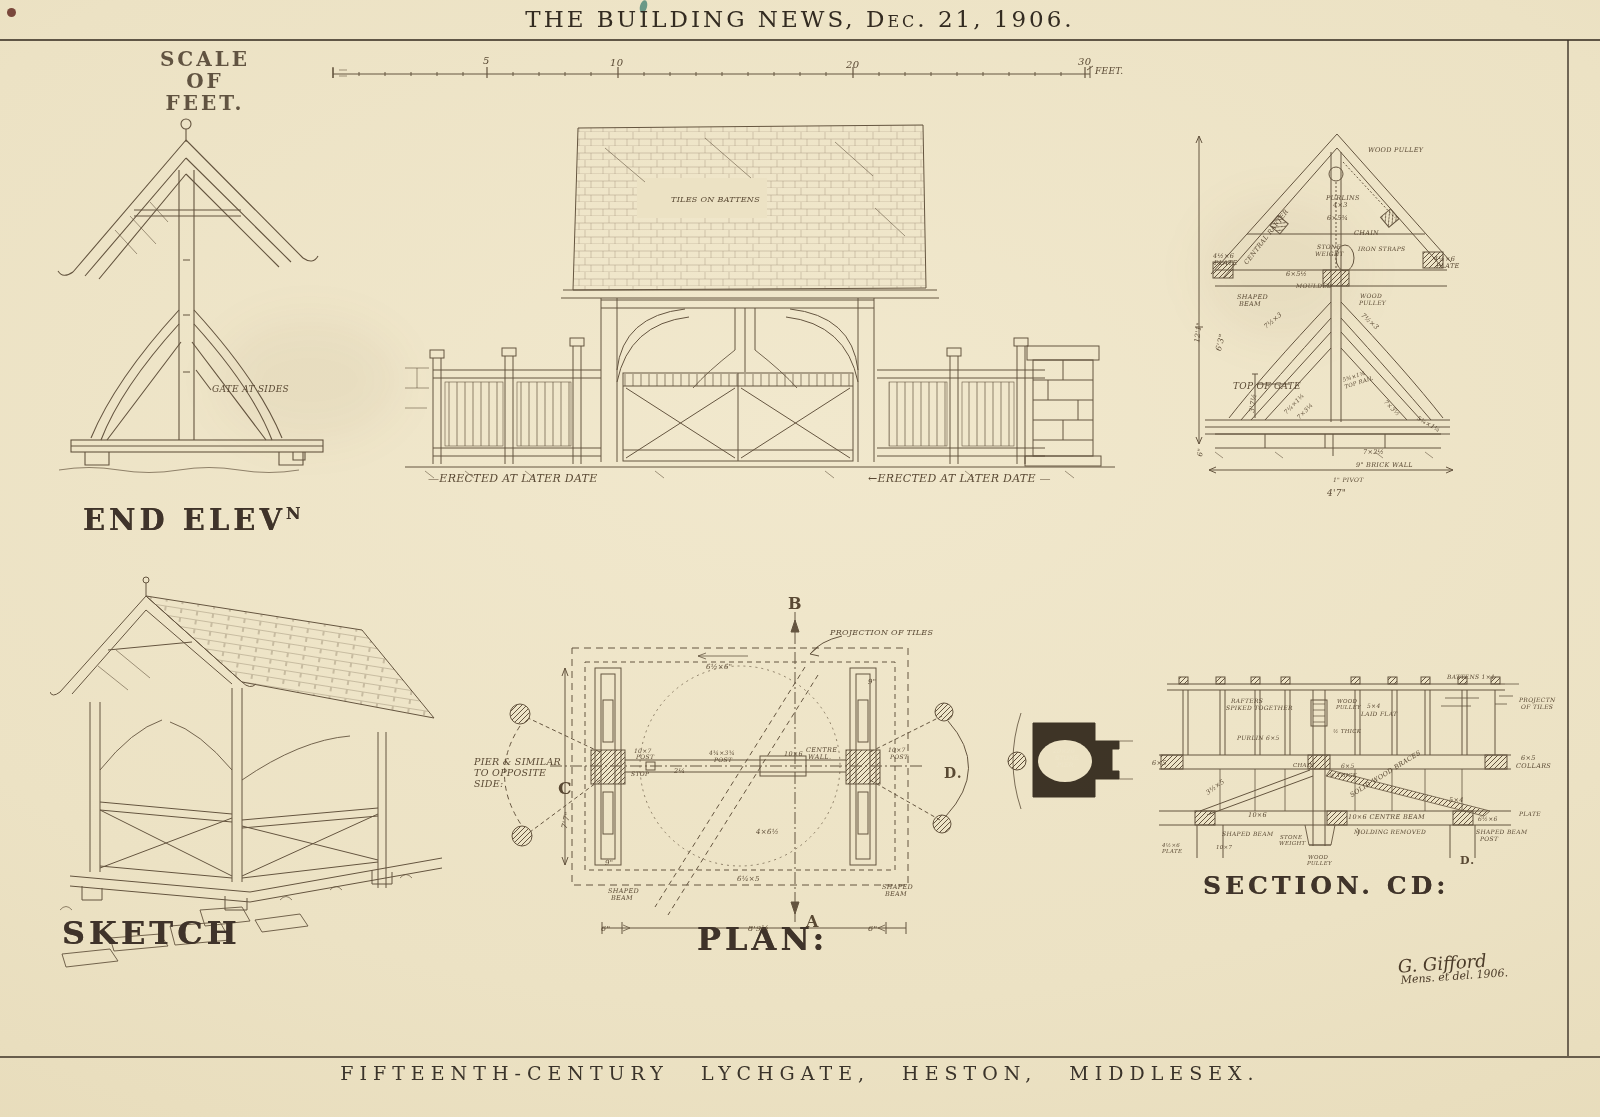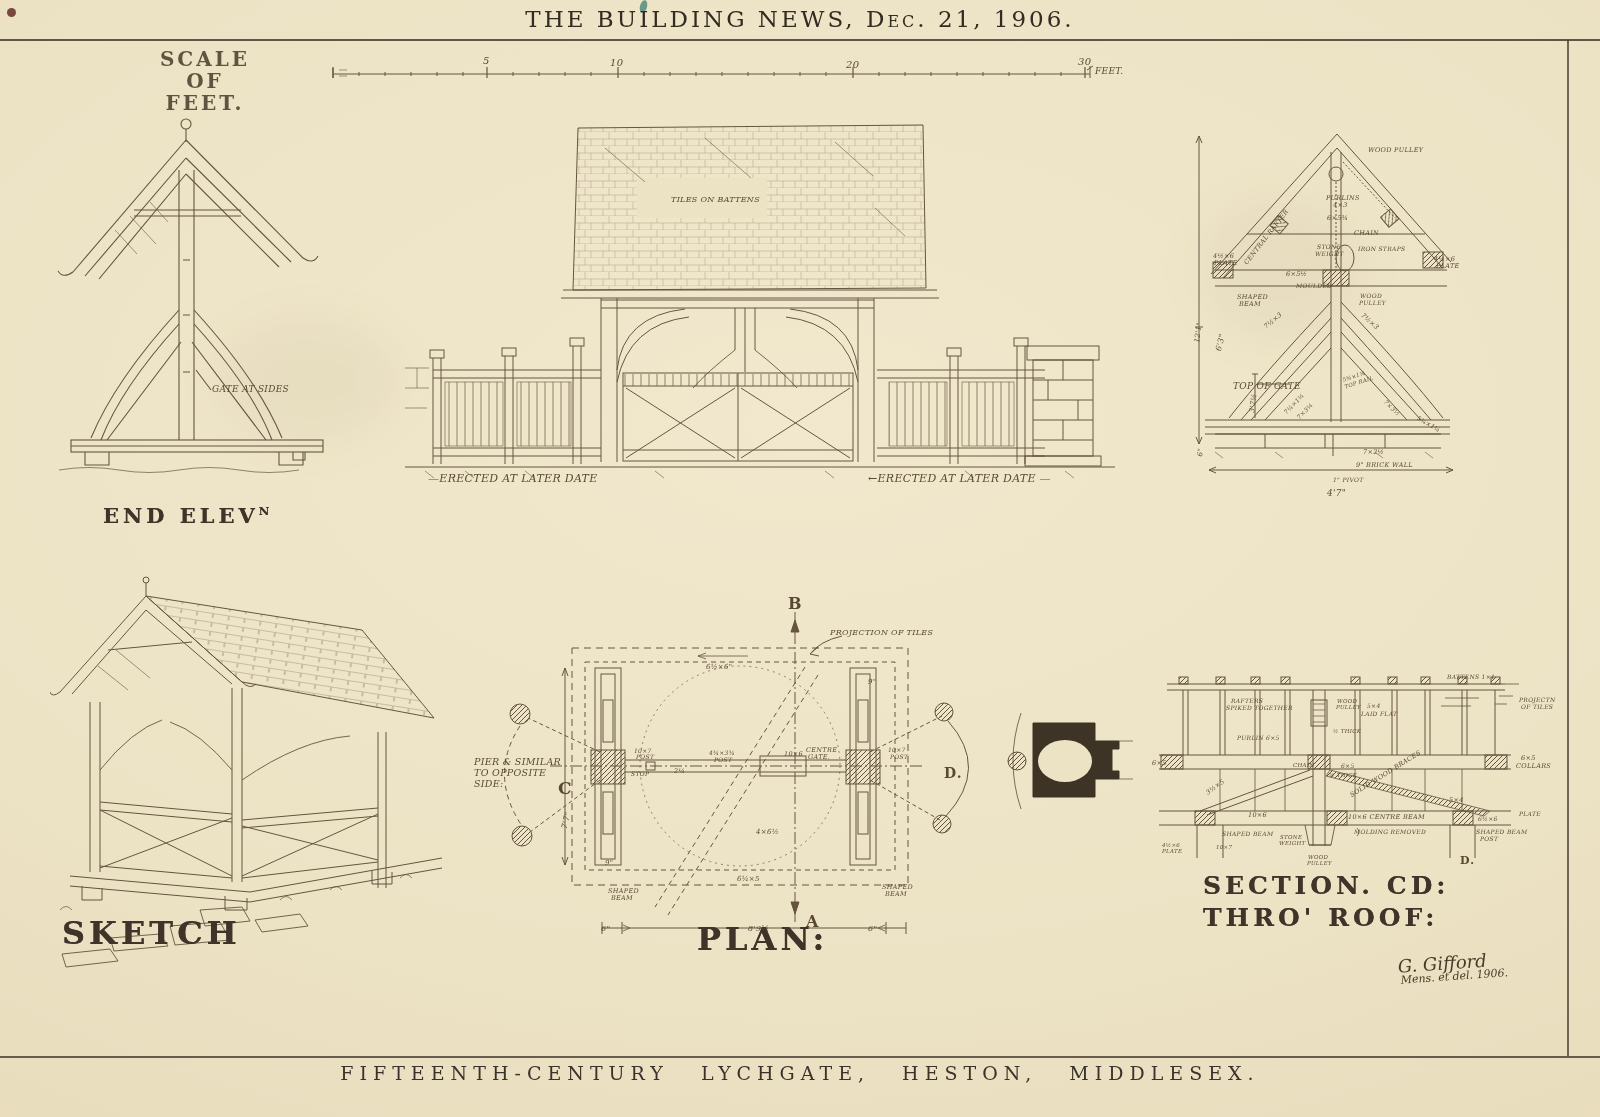--- a/index.html
+++ b/index.html
@@ -292,28 +292,27 @@
         <rect x="50" y="163" width="20" height="14" fill="url(#hatch)"></rect>
         <rect x="182" y="163" width="20" height="14" fill="url(#hatch)"></rect>
         <rect x="308" y="163" width="20" height="14" fill="url(#hatch)"></rect>
         <path d="M52,177 V210 M78,177 V210 M305,177 V210 M330,177 V210"></path>
         <path d="M160,177 l4,20 h22 l4,-20 M164,197 h22" stroke-width=".9"></path>
         <path d="M212,180 q4,4 0,8" stroke-width=".8"></path>
       </g>
     </svg>
   </figure>
 
-  <div class="dtitle" style="left:103px;top:503px;font-size:21px">
+  <div class="dtitle" style="left:83px;top:503px;font-size:29px">
     <span>END ELEV</span><sup>N</sup>
   </div>
   <div class="dtitle" style="left:62px;top:914px;font-size:32px">SKETCH</div>
   <div class="dtitle" style="left:697px;top:920px;font-size:32px">PLAN:</div>
   <div class="dtitle" style="left:1203px;top:870px;font-size:25px;line-height:32px">
     <div>SECTION. CD:</div>
-    <div>THRO' ROOF:</div>
   </div>
 
   <div class="signature">
     <div class="l1">G. Gifford</div>
     <div class="l2">Mens. et del. 1906.</div>
   </div>
 
   <div class="caption">FIFTEENTH-CENTURY LYCHGATE, HESTON, MIDDLESEX.</div>
 
   <div class="ann-layer">
@@ -382,21 +381,21 @@
       <span class="ann" style="left: 868px; top: 679px; font-size: 7px;">9"</span>
       <span class="ann" style="left: 605px; top: 860px; font-size: 7px;">9"</span>
       <span class="ann" style="left: 634px; top: 748px; font-size: 6px;">10×7</span>
       <span class="ann" style="left: 636px; top: 754px; font-size: 6px;">POST</span>
       <span class="ann" style="left: 631px; top: 771px; font-size: 6px;">STOP</span>
       <span class="ann" style="left: 674px; top: 768px; font-size: 6.5px;">2¼</span>
       <span class="ann" style="left: 709px; top: 750px; font-size: 6px;">4¾×3¾</span>
       <span class="ann" style="left: 714px; top: 757px; font-size: 6px;">POST</span>
       <span class="ann" style="left: 784px; top: 751px; font-size: 6.5px;">10×6</span>
       <span class="ann" style="left: 806px; top: 747px; font-size: 6.5px;">CENTRE</span>
-      <span class="ann" style="left: 808px; top: 754px; font-size: 6.5px;">GATE.</span>
+      <span class="ann" style="left: 808px; top: 754px; font-size: 6.5px;">WALL.</span>
       <span class="ann" style="left: 888px; top: 747px; font-size: 6px;">10×7</span>
       <span class="ann" style="left: 890px; top: 754px; font-size: 6px;">POST</span>
       <span class="ann" style="left: 561px; top: 828px; font-size: 8px; transform: rotate(-78deg);">7'7"</span>
       <span class="ann" style="left: 756px; top: 829px; font-size: 7px;">4×6½</span>
       <span class="ann" style="left: 737px; top: 876px; font-size: 7px;">6¼×5</span>
       <span class="ann" style="left: 608px; top: 888px; font-size: 6.5px;">SHAPED</span>
       <span class="ann" style="left: 611px; top: 895px; font-size: 6.5px;">BEAM</span>
       <span class="ann" style="left: 882px; top: 884px; font-size: 6.5px;">SHAPED</span>
       <span class="ann" style="left: 885px; top: 891px; font-size: 6.5px;">BEAM</span>
       <span class="ann" style="left: 601px; top: 925px; font-size: 8px;">6"</span>

